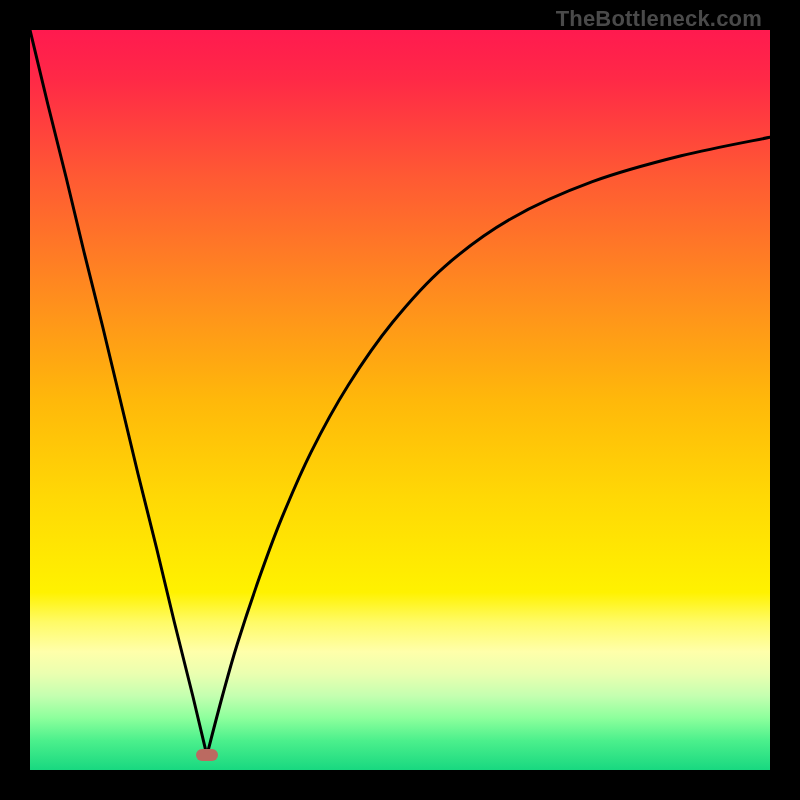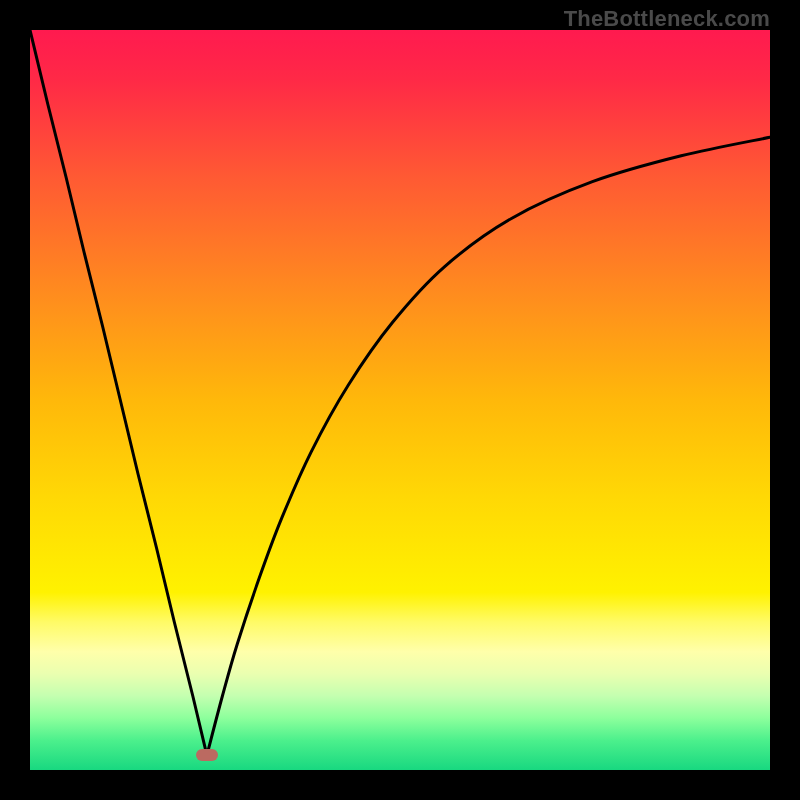--- a/index.html
+++ b/index.html
@@ -23,21 +23,21 @@
     position: absolute;
     left: 0;
     top: 0;
     width: 740px;
     height: 740px;
     display: block;
   }
   .watermark {
     position: absolute;
     top: 6px;
-    right: 30px;
+    right: 38px;
     color: #4a4a4a;
     font-size: 22px;
     font-weight: 600;
     letter-spacing: 0.2px;
     user-select: none;
   }
   .marker {
     position: absolute;
     width: 22px;
     height: 12px;

